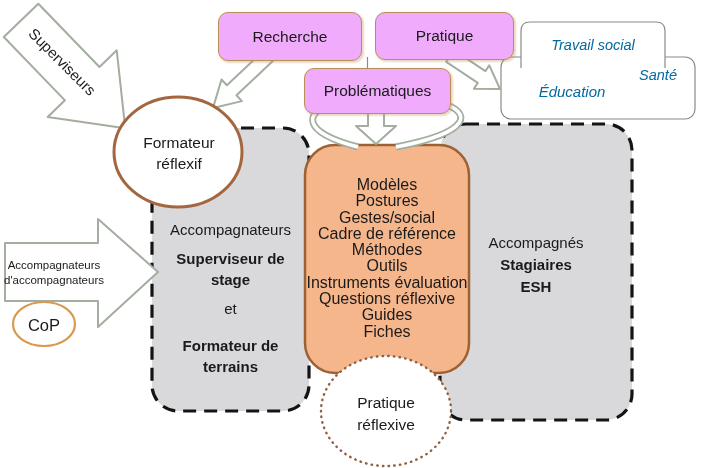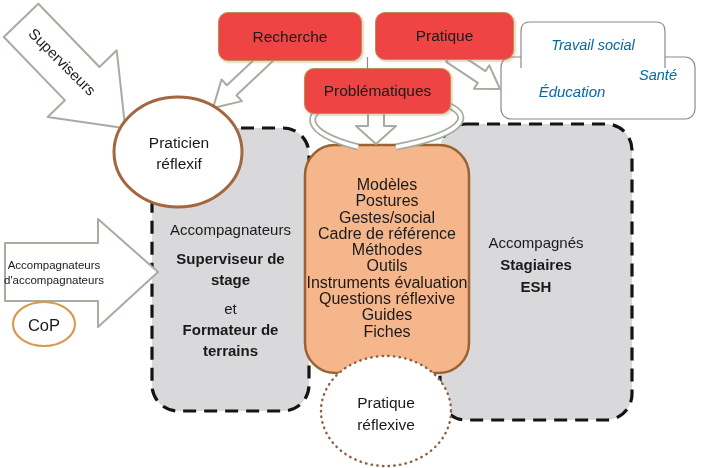--- a/index.html
+++ b/index.html
@@ -3,21 +3,21 @@
 <meta charset="utf-8">
 <style>
   html,body{margin:0;padding:0;background:#fff;}
   #canvas{
     position:relative;width:701px;height:468px;background:#ffffff;overflow:hidden;
     font-family:"Liberation Sans", sans-serif;color:#1a1a1a;
   }
   svg.layer{position:absolute;left:0;top:0;z-index:1;}
   .txt{position:absolute;z-index:10;text-align:center;line-height:1.35;}
   .topbox{
-    position:absolute;z-index:9;background:#ef4444;border:1.6px solid #BA8F55;border-radius:10px;
+    position:absolute;z-index:9;background:#f0abfc;border:1.6px solid #BA8F55;border-radius:10px;
     display:flex;align-items:center;justify-content:center;font-size:15.5px;color:#1a1a1a;
     box-shadow:1.5px 1.5px 2px rgba(186,143,85,.35);
   }
   .orange-txt{color:#0369a1;font-style:italic;}
   .b{font-weight:bold;}
   .nowrap{white-space:nowrap;}
   .rot45{transform:rotate(45deg);}
   .leftbox-lines div{line-height:21px;}
   .centerbox-lines div{line-height:16.3px;font-size:16px;}
   .rightbox-lines div{line-height:22px;font-size:15px;}
@@ -87,29 +87,29 @@
   <div class="txt rot45 nowrap" style="left:4px;top:52px;width:116px;font-size:15px;">Superviseurs</div>
 
   <div class="txt" style="left:2px;top:258px;width:104px;font-size:11.5px;line-height:15px;">
     <div class="nowrap">Accompagnateurs</div>
     <div class="nowrap">d'accompagnateurs</div>
   </div>
 
   <div class="txt nowrap" style="left:14px;top:314px;width:60px;font-size:16.5px;">CoP</div>
 
   <div class="txt" style="left:122px;top:132px;width:114px;font-size:15.5px;line-height:21px;">
-    <div>Praticien</div>
+    <div>Formateur</div>
     <div>réflexif</div>
   </div>
 
   <div class="txt leftbox-lines" style="left:159px;top:219px;width:143px;font-size:15px;">
     <div class="nowrap">Accompagnateurs</div>
     <div class="b" style="margin:8px auto;width:134px;">Superviseur de stage</div>
     <div>et</div>
-    <div class="b" style="margin:0 auto;width:134px;">Formateur de terrains</div>
+    <div class="b" style="margin:16px auto;width:134px;">Formateur de terrains</div>
   </div>
 
   <div class="txt centerbox-lines" style="left:305px;top:177px;width:164px;">
     <div>Modèles</div>
     <div>Postures</div>
     <div>Gestes/social</div>
     <div>Cadre de référence</div>
     <div>Méthodes</div>
     <div>Outils</div>
     <div>Instruments évaluation</div>

